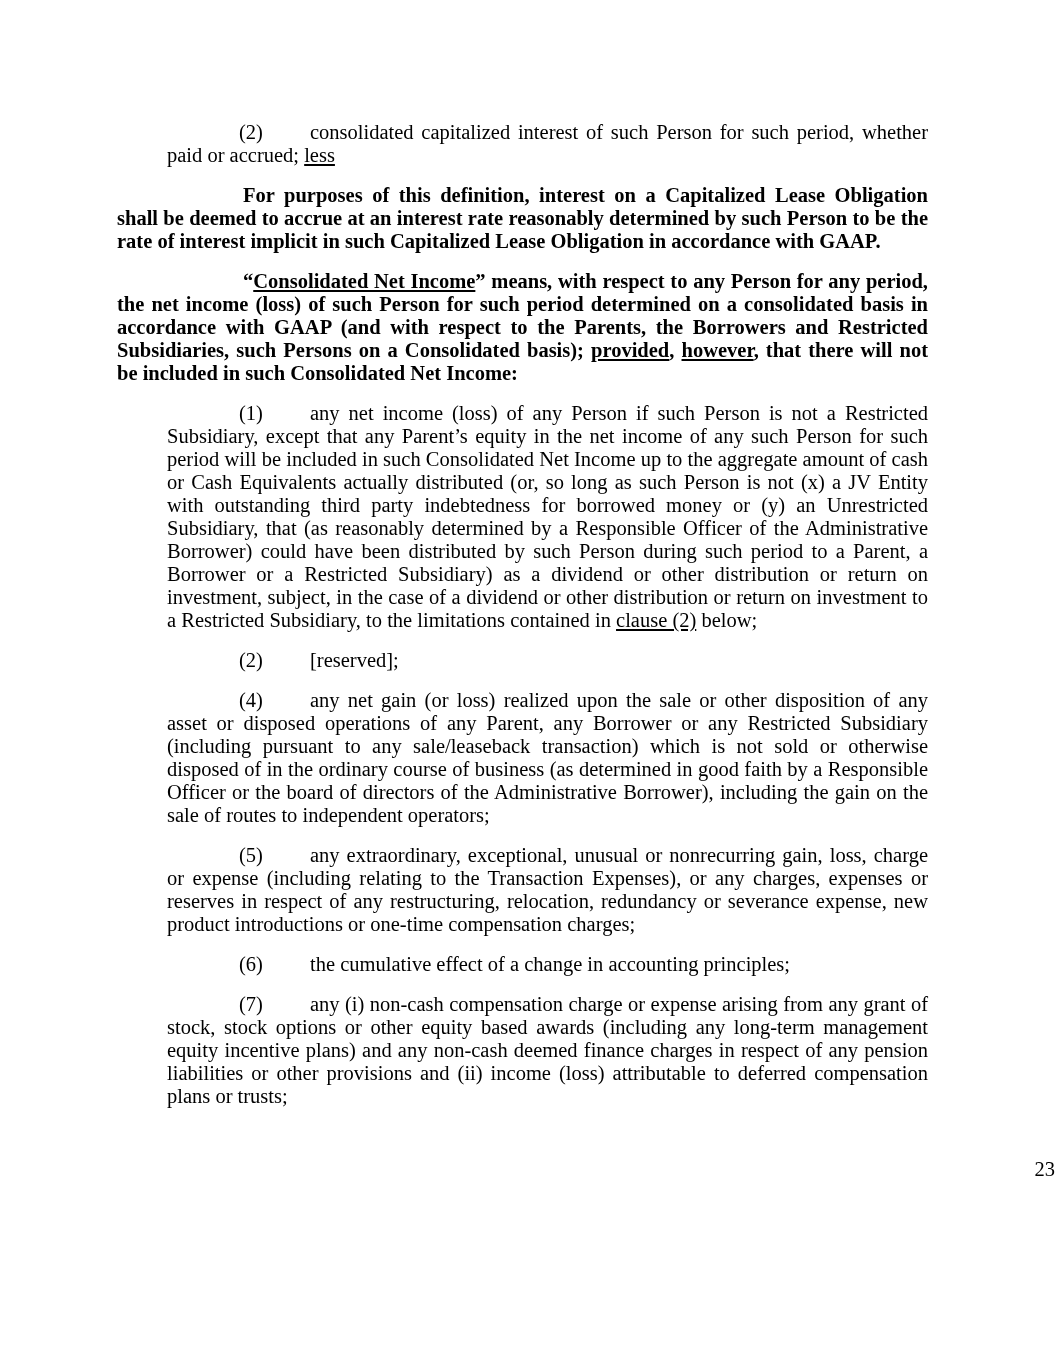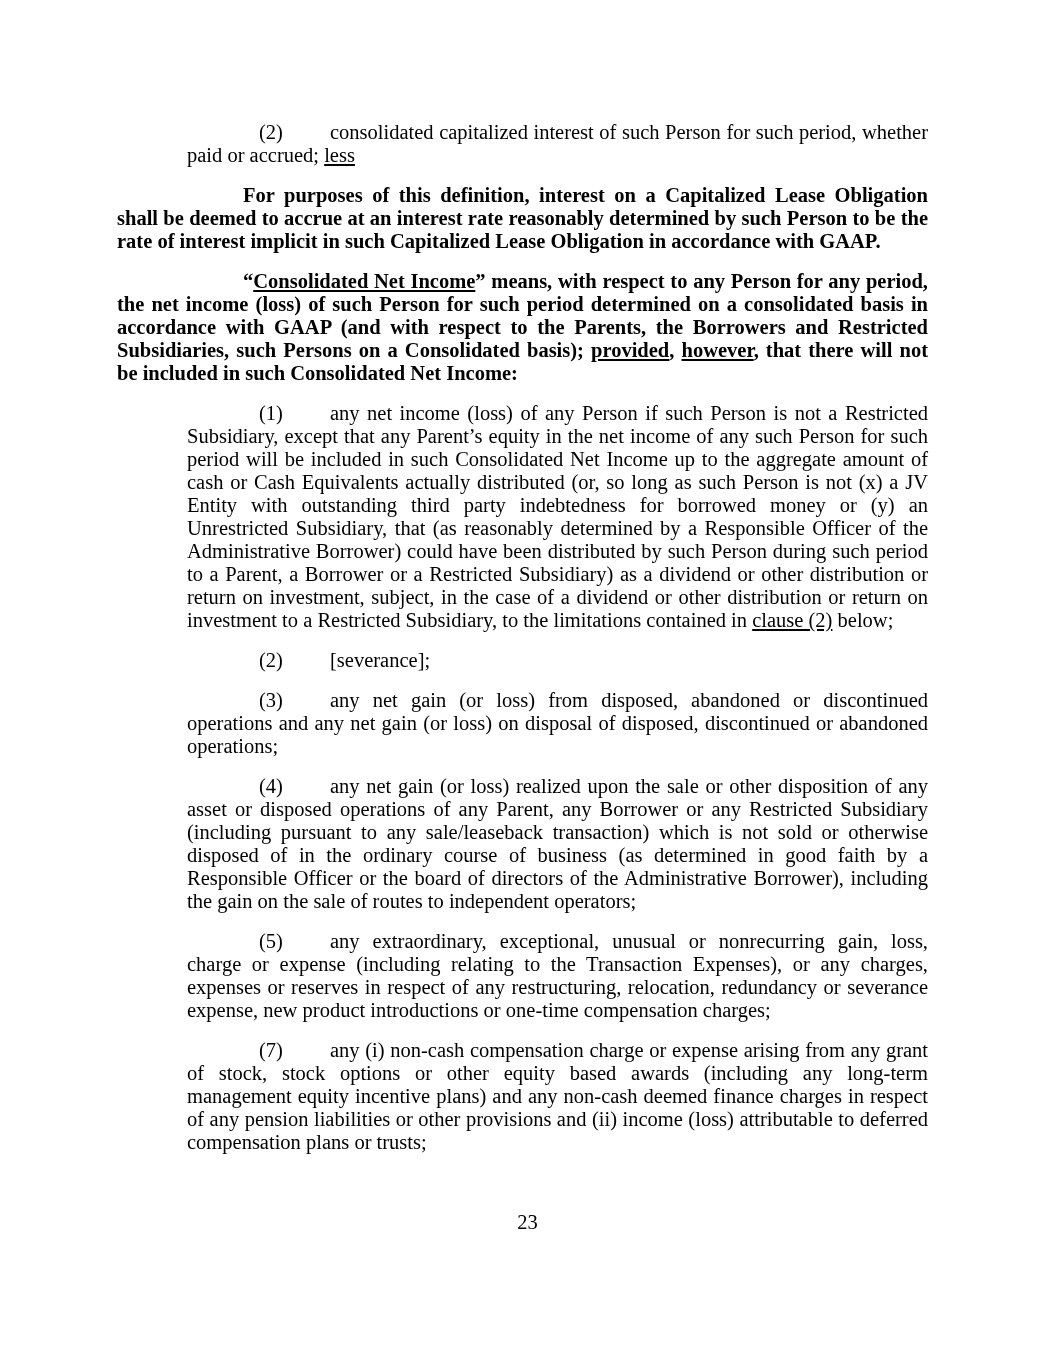--- a/index.html
+++ b/index.html
@@ -24,48 +24,48 @@
     text-align: justify;
   }
   .content p {
     margin: 0 0 17px 0;
   }
   p.body {
     text-indent: 126px;
     font-weight: bold;
   }
   p.list {
-    margin-left: 70px;
+    margin-left: 50px;
     text-indent: 72px;
   }
   .num {
     display: inline-block;
     width: 71px;
     text-indent: 0;
   }
   .u {
     text-decoration: underline;
   }
   .page-number {
     position: absolute;
-    top: 1211px;
+    top: 1158px;
     left: 0;
     width: 100%;
-    text-align: center;
+    text-align: right;
   }
 </style>
 </head>
 <body>
 
 <div class="page">
   <div class="content">
       <p class="list"><span class="num">(2)</span><span>consolidated capitalized interest of such Person for such period, whether paid or accrued; </span><span class="u">less</span></p>
       <p class="body"><span>For purposes of this definition, interest on a Capitalized Lease Obligation shall be deemed to accrue at an interest rate reasonably determined by such Person to be the rate of interest implicit in such Capitalized Lease Obligation in accordance with GAAP.</span></p>
       <p class="body"><span>“</span><span class="u">Consolidated Net Income</span><span>” means, with respect to any Person for any period, the net income (loss) of such Person for such period determined on a consolidated basis in accordance with GAAP (and with respect to the Parents, the Borrowers and Restricted Subsidiaries, such Persons on a Consolidated basis); </span><span class="u">provided</span><span>, </span><span class="u">however</span><span>, that there will not be included in such Consolidated Net Income:</span></p>
       <p class="list"><span class="num">(1)</span><span>any net income (loss) of any Person if such Person is not a Restricted Subsidiary, except that any Parent’s equity in the net income of any such Person for such period will be included in such Consolidated Net Income up to the aggregate amount of cash or Cash Equivalents actually distributed (or, so long as such Person is not (x) a JV Entity with outstanding third party indebtedness for borrowed money or (y) an Unrestricted Subsidiary, that (as reasonably determined by a Responsible Officer of the Administrative Borrower) could have been distributed by such Person during such period to a Parent, a Borrower or a Restricted Subsidiary) as a dividend or other distribution or return on investment, subject, in the case of a dividend or other distribution or return on investment to a Restricted Subsidiary, to the limitations contained in </span><span class="u">clause (2)</span><span> below;</span></p>
-      <p class="list"><span class="num">(2)</span><span>[severance];</span></p>
-      <p class="list"><span class="num">(3)</span><span>any net gain (or loss) from disposed, abandoned or discontinued operations and any net gain (or loss) on disposal of disposed, discontinued or abandoned operations;</span></p>
+      <p class="list"><span class="num">(2)</span><span>[reserved];</span></p>
       <p class="list"><span class="num">(4)</span><span>any net gain (or loss) realized upon the sale or other disposition of any asset or disposed operations of any Parent, any Borrower or any Restricted Subsidiary (including pursuant to any sale/leaseback transaction) which is not sold or otherwise disposed of in the ordinary course of business (as determined in good faith by a Responsible Officer or the board of directors of the Administrative Borrower), including the gain on the sale of routes to independent operators;</span></p>
       <p class="list"><span class="num">(5)</span><span>any extraordinary, exceptional, unusual or nonrecurring gain, loss, charge or expense (including relating to the Transaction Expenses), or any charges, expenses or reserves in respect of any restructuring, relocation, redundancy or severance expense, new product introductions or one-time compensation charges;</span></p>
+      <p class="list"><span class="num">(6)</span><span>the cumulative effect of a change in accounting principles;</span></p>
       <p class="list"><span class="num">(7)</span><span>any (i) non-cash compensation charge or expense arising from any grant of stock, stock options or other equity based awards (including any long-term management equity incentive plans) and any non-cash deemed finance charges in respect of any pension liabilities or other provisions and (ii) income (loss) attributable to deferred compensation plans or trusts;</span></p>
     </div>
   <div class="page-number">23</div>
 </div>
 
 </body></html>

